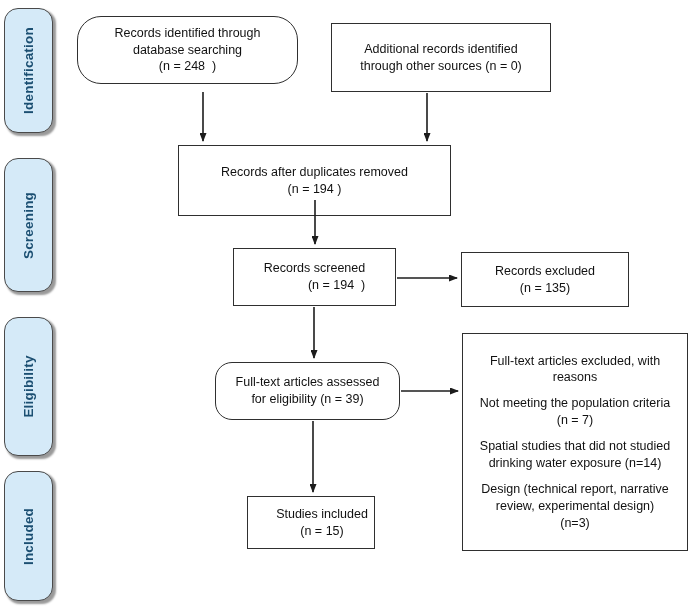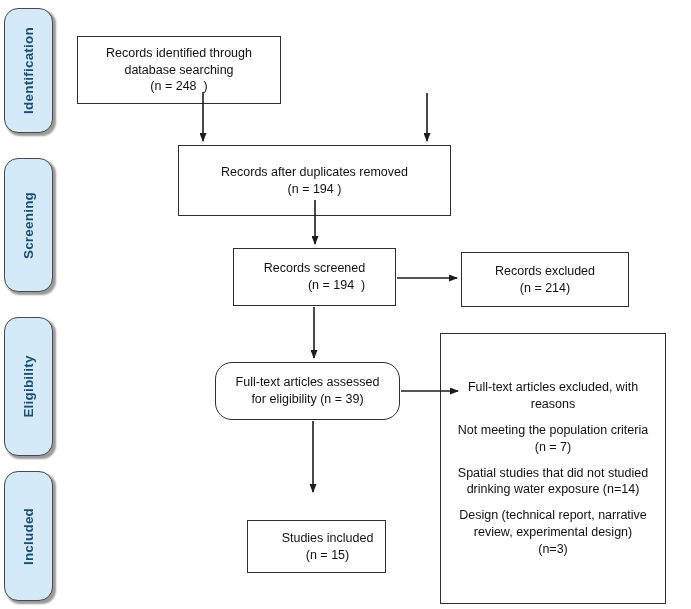--- a/index.html
+++ b/index.html
@@ -80,50 +80,52 @@
   <div class="stage" style="top:158px; height:134px;">
     <span class="stage-label">Screening</span>
   </div>
   <div class="stage" style="top:317px; height:139px;">
     <span class="stage-label">Eligibility</span>
   </div>
   <div class="stage" style="top:471px; height:130px;">
     <span class="stage-label">Included</span>
   </div>
 
-  <div class="fbox" style="left:77px; top:36px; width:204px; height:68px;">Records identified through
+  <div class="fbox" style="left:77px; top:16px; width:221px; height:68px;border-radius:24px;">Records identified through
 database searching
 (n = 248  )</div>
 
+  <div class="fbox" style="left:331px; top:23px; width:220px; height:69px;">Additional records identified
+through other sources (n = 0)</div>
 
   <div class="fbox" style="left:178px; top:145px; width:273px; height:71px;">Records after duplicates removed
 (n = 194 )</div>
 
   <div class="fbox" style="left:233px; top:248px; width:163px; height:58px;text-align:right;">Records screened
 (n = 194  )</div>
 
   <div class="fbox" style="left:461px; top:252px; width:168px; height:55px;">Records excluded
-(n = 214)</div>
+(n = 135)</div>
 
   <div class="fbox" style="left:215px; top:362px; width:185px; height:58px;border-radius:17px;">Full-text articles assessed
 for eligibility (n = 39)</div>
 
-  <div class="fbox multi" style="left:440px; top:333px; width:226px; height:271px;">
+  <div class="fbox multi" style="left:462px; top:333px; width:226px; height:218px;">
     <p>Full-text articles excluded, with
 reasons</p>
     <p>Not meeting the population criteria
 (n = 7)</p>
     <p>Spatial studies that did not studied
 drinking water exposure (n=14)</p>
     <p>Design (technical report, narrative
 review, experimental design)
 (n=3)</p>
   </div>
 
-  <div class="fbox" style="left:247px; top:520px; width:139px; height:53px;padding-left:28px;">Studies included
+  <div class="fbox" style="left:247px; top:496px; width:128px; height:53px;padding-left:28px;">Studies included
 (n = 15)</div>
 
   <svg class="arrows" width="691" height="609" viewBox="0 0 691 609">
     <defs>
       <marker id="ah" markerWidth="9" markerHeight="7" refX="8" refY="3.5" orient="auto" markerUnits="userSpaceOnUse">
         <path d="M0,0 L9,3.5 L0,7 Z" fill="#1c1c1c"></path>
       </marker>
     </defs>
     <g stroke="#1c1c1c" stroke-width="1.6" fill="none">
       <line x1="203" y1="92" x2="203" y2="141" marker-end="url(#ah)"></line>

